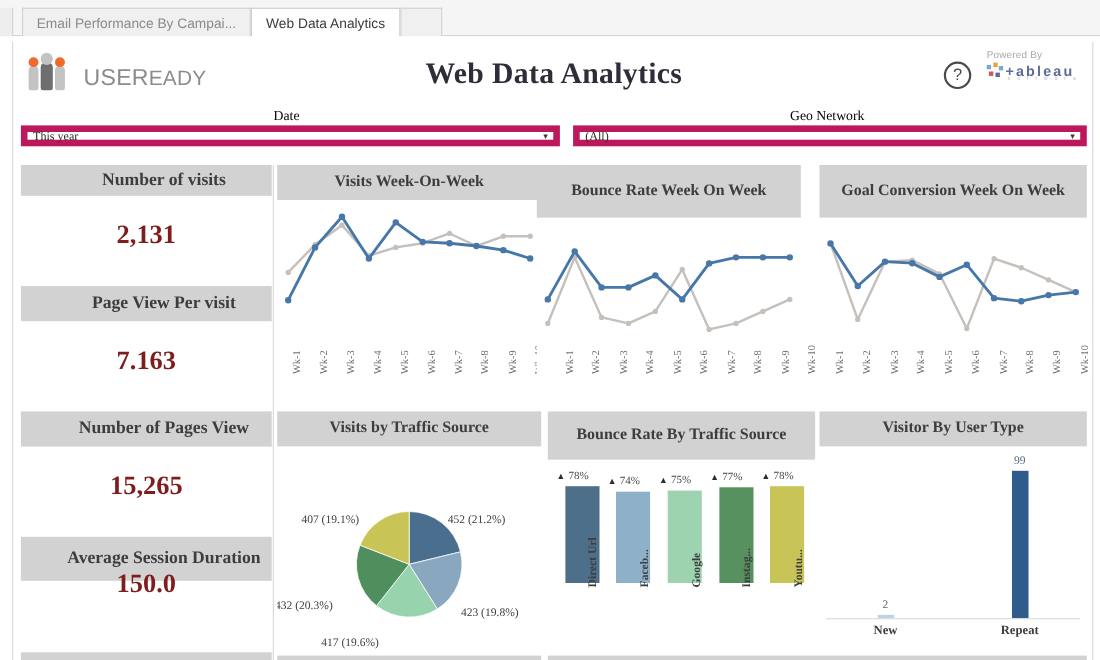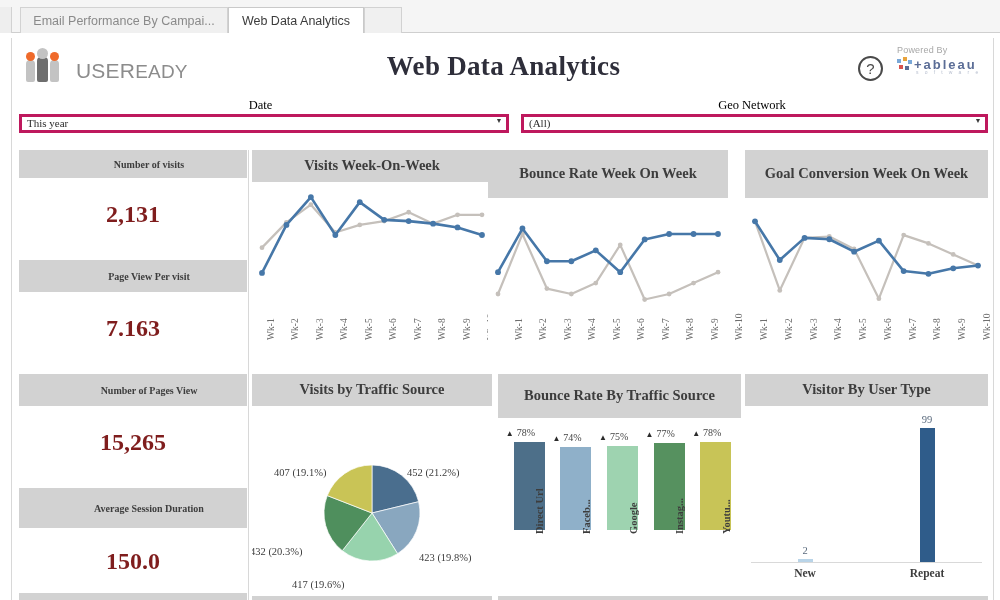--- a/index.html
+++ b/index.html
@@ -92,42 +92,42 @@
     font-size: 5px; letter-spacing: 2.4px; color: #b9c0d0;
   }
   .tmark { position: absolute; width: 4px; height: 4px; }
 
   
   .flabel {
     position: absolute; font-size: 12.5px; color: #000000; text-align: center;
   }
   .fbox {
     position: absolute; height: 19px; background: #fff;
-    border: 3px solid #be185d;
-    display: flex; align-items: flex-start;
+    border: 6px solid #be185d;
+    display: flex; align-items: center;
   }
   .fbox .val {
     flex: 1; padding-left: 5px; font-size: 11px; color: #2b2b2b;
     overflow: hidden; white-space: nowrap;
   }
   .fbox .caret {
     width: 14px; text-align: center; font-size: 7px; color: #3a3a3a;
   }
 
   
   .panel { position: absolute; }
   .phead {
     background: #d2d2d2;
     display: flex; align-items: center; justify-content: center;
     font-weight: bold; color: #3d3d3d; text-align: center;
     line-height: 1.1;
   }
   .pbody { background: #ffffff; position: relative; overflow: hidden; }
 
-  .kpi-head { font-size: 10px; padding-left: 32px; }
+  .kpi-head { font-size: 16px; padding-left: 32px; }
   .kpi-val {
     display: flex; align-items: center; justify-content: center;
     font-size: 24px; font-weight: bold; color: #7f1d1d;
     height: 100%;
   }
   .chart-head { font-size: 14.5px; }
 
   .axis-lbl {
     position: absolute;
     font-size: 9.5px; color: #6e6e6e;
@@ -230,21 +230,21 @@
   <div class="panel" style="left:7px; top:336px; width:228px; height:38px;">
     <div class="phead kpi-head" style="width:228px;height:32px;">Number of Pages View</div>
   </div>
   <div class="panel" style="left:7px; top:368px; width:228px; height:72px;">
     <div class="kpi-val">15,265</div>
   </div>
 
   <div class="panel" style="left:7px; top:450px; width:228px; height:40px;">
     <div class="phead kpi-head" style="width:228px;height:40px;">Average Session Duration</div>
   </div>
-  <div class="panel" style="left:7px; top:492px; width:228px; height:62px;text-align:center;">
+  <div class="panel" style="left:7px; top:462px; width:228px; height:62px;text-align:center;">
     <div class="kpi-val">150.0</div>
   </div>
 
   <div class="panel" style="left:7px; top:555px; width:228px; height:12px; background:#d2d2d2;"></div>
 
   <div class="panel" style="left:240px; top:112px; width:240px; height:210px;">
     <div class="phead chart-head" style="width:240px;height:32px;">Visits Week-On-Week</div>
     <div class="pbody" style="width:240px;height:178px;">
       <svg width="240" height="178">
             <polyline points="10,65.63440860215056 34.44444444444444,40.365591397849464 58.888888888888886,22.677419354838715 83.33333333333333,50.473118279569896 107.77777777777777,42.89247311827957 132.22222222222223,39.10215053763441 156.66666666666666,30.258064516129032 181.1111111111111,41.62903225806451 205.55555555555554,32.784946236559136 230,32.784946236559136" fill="none" stroke="#c5c0bb" stroke-width="2.2" stroke-linejoin="round" stroke-linecap="round"></polyline>

